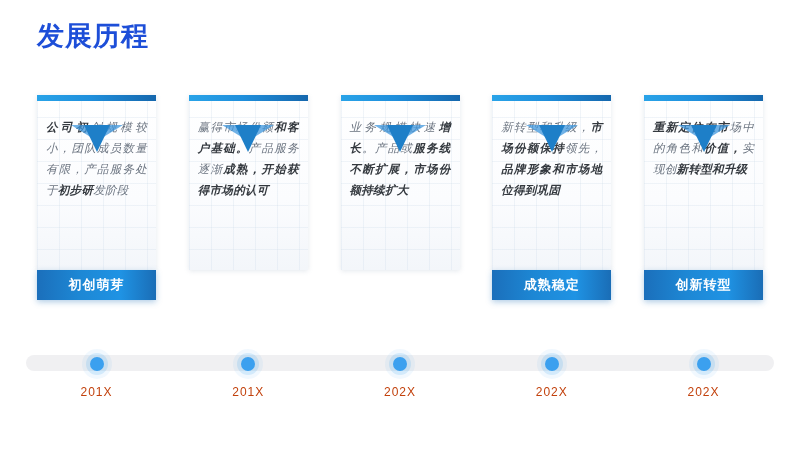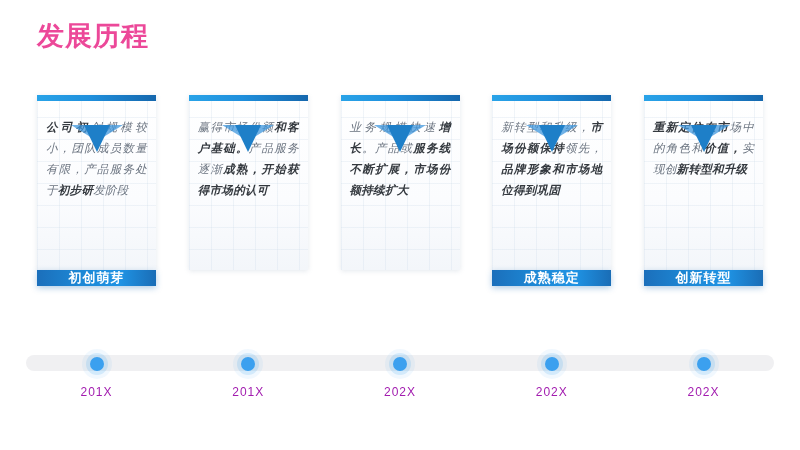--- a/index.html
+++ b/index.html
@@ -8,21 +8,21 @@
     background:#ffffff;
     font-family:"Liberation Sans","DejaVu Sans",sans-serif;
     overflow:hidden;
     position:relative;
   }
   .page-title{
     position:absolute;
     left:37px;top:18px;
     font-size:27px;
     font-weight:bold;
-    color:#ec4899;
+    color:#1d4ed8;
     letter-spacing:1px;
   }
 
   .timeline-wrap{
     position:absolute;
     left:0;top:0;width:800px;height:450px;
   }
 
   
   .cols{
@@ -70,21 +70,21 @@
     color:#2f3betc;
     color:#34393f;
     font-weight:bold;
   }
 
   
   .label-btn{
     position:relative;
     margin-top:0;
     width:119px;
-    height:16px;
+    height:30px;
     background:linear-gradient(90deg,#1b6fbb 0%,#1d87d4 35%,#1f93e4 70%,#1a6db6 100%);
     box-shadow:0 2px 6px rgba(30,110,180,.35);
     display:flex;
     align-items:center;
     justify-content:center;
     color:#ffffff;
     font-size:13px;
     font-weight:bold;
     letter-spacing:1px;
     box-sizing:border-box;
@@ -146,21 +146,21 @@
     box-shadow:
       0 0 0 4px rgba(59,160,239,.16),
       0 0 0 8px rgba(59,160,239,.07);
   }
   .year{
     position:absolute;
     left:0;right:0;
     top:290px;
     text-align:center;
     font-size:12px;
-    color:#a21caf;
+    color:#c2410c;
     letter-spacing:1px;
   }
 </style>
 </head>
 <body>
 
 <div class="page-title">发展历程</div>
 
 <div class="timeline-wrap">
 

